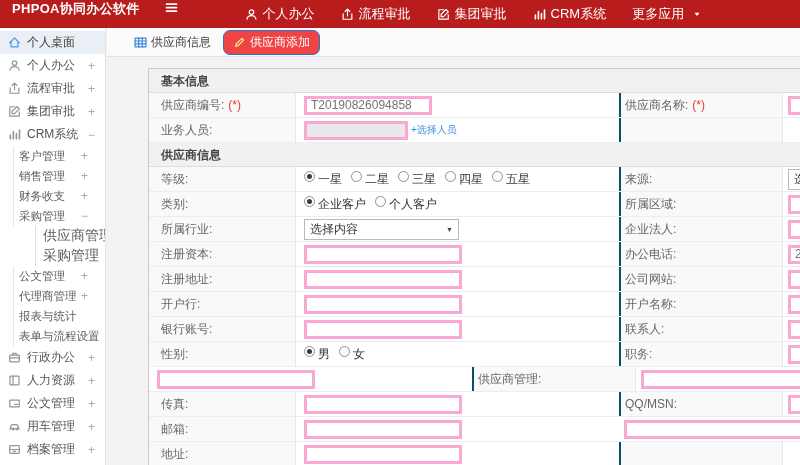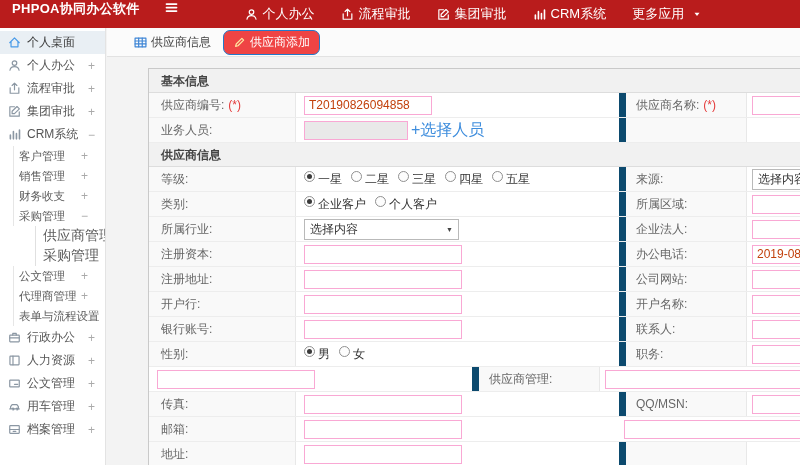--- a/index.html
+++ b/index.html
@@ -36,27 +36,27 @@
   .tab .ticon{width:13px;height:13px;display:inline-flex;color:#3f86d6;flex:none}
   .tab.active{background:#ef4444;color:#fff;border-radius:7px;padding:3px 9px;border:1px solid #2379c9}
   .tab.active .ticon{color:#ffe9a0}
 
   
   .panel{margin:11px 0 0 41px;width:920px;background:#fff;border:1px solid #c9c9c9}
   .sec-header{height:24px;line-height:24px;background:#f1f1f1;border-bottom:1px solid #ddd;padding-left:12px;font-weight:bold;color:#444;font-size:12px}
   .frow{display:flex;height:25px;border-bottom:1px solid #ededed}
   .lbl1,.lbl2{background:#f9f9f9;display:flex;align-items:center;color:#666}
   .lbl1{width:147px;padding-left:12px;border-right:1px solid #e8e8e8}
-  .lbl2{width:128px;padding-left:10px;border-left:7px solid #0c4a6e;border-right:1px solid #e8e8e8}
+  .lbl2{width:164px;padding-left:4px;border-left:2px solid #0c4a6e;border-right:1px solid #e8e8e8}
   .fld1{width:323px;display:flex;align-items:center;padding-left:8px}
   .fld2{flex:1;display:flex;align-items:center;padding-left:5px}
   .req{color:#e43b3b;margin-left:4px}
-  input.txt{height:19px;border:1px solid #f9a8d4;padding:0 4px;font-family:"Liberation Sans","DejaVu Sans",sans-serif;font-size:12px;color:#c2410c;background:#fff;outline:none}
+  input.txt{height:19px;border:3px solid #f9a8d4;padding:0 4px;font-family:"Liberation Sans","DejaVu Sans",sans-serif;font-size:12px;color:#737373;background:#fff;outline:none}
   input.txt.grey{background:#e9e9e9}
-  a.plink{color:#3e8ddd;margin-left:3px;text-decoration:none;cursor:pointer;font-size:16px}
+  a.plink{color:#3e8ddd;margin-left:3px;text-decoration:none;cursor:pointer;font-size:10px}
   .selectbox{height:21px;border:1px solid #b9b9b9;background:#fff;display:flex;align-items:center;justify-content:space-between;padding:0 5px;color:#333;cursor:pointer}
   .selectbox .caret-g{font-size:7px;color:#444;margin-left:6px;flex:none}
   .radio-opt{display:inline-flex;align-items:flex-start;margin-right:9px;cursor:pointer;color:#333}
   .radio{width:11px;height:11px;border:1px solid #909090;border-radius:50%;background:#fdfdfd;margin-right:3px;position:relative;flex:none}
   .radio.checked::after{content:"";position:absolute;left:2px;top:2px;right:2px;bottom:2px;background:#3a3a3a;border-radius:50%}
 </style>
 </head>
 <body>
 
 <header class="topbar">
@@ -181,20 +181,23 @@
     </div>
     <div class="side-item l2">
       <span class="label">公文管理</span>
       <span class="expand">+</span>
     </div>
     <div class="side-item l2">
       <span class="label">代理商管理</span>
       <span class="expand">+</span>
     </div>
     <div class="side-item l2">
+      <span class="label">报表与统计</span>
+    </div>
+    <div class="side-item l2">
       <span class="label">表单与流程设置</span>
       <span class="expand">+</span>
     </div>
     <div class="side-item l1">
       <span class="icon">
         <svg viewBox="0 0 12 12">
           <rect x="1.6" y="3.8" width="8.8" height="6.2" rx=".5"></rect>
           <path d="M4.4 3.8V2.2h3.2v1.6M1.6 6.4h8.8"></path>
         </svg>
       </span>

